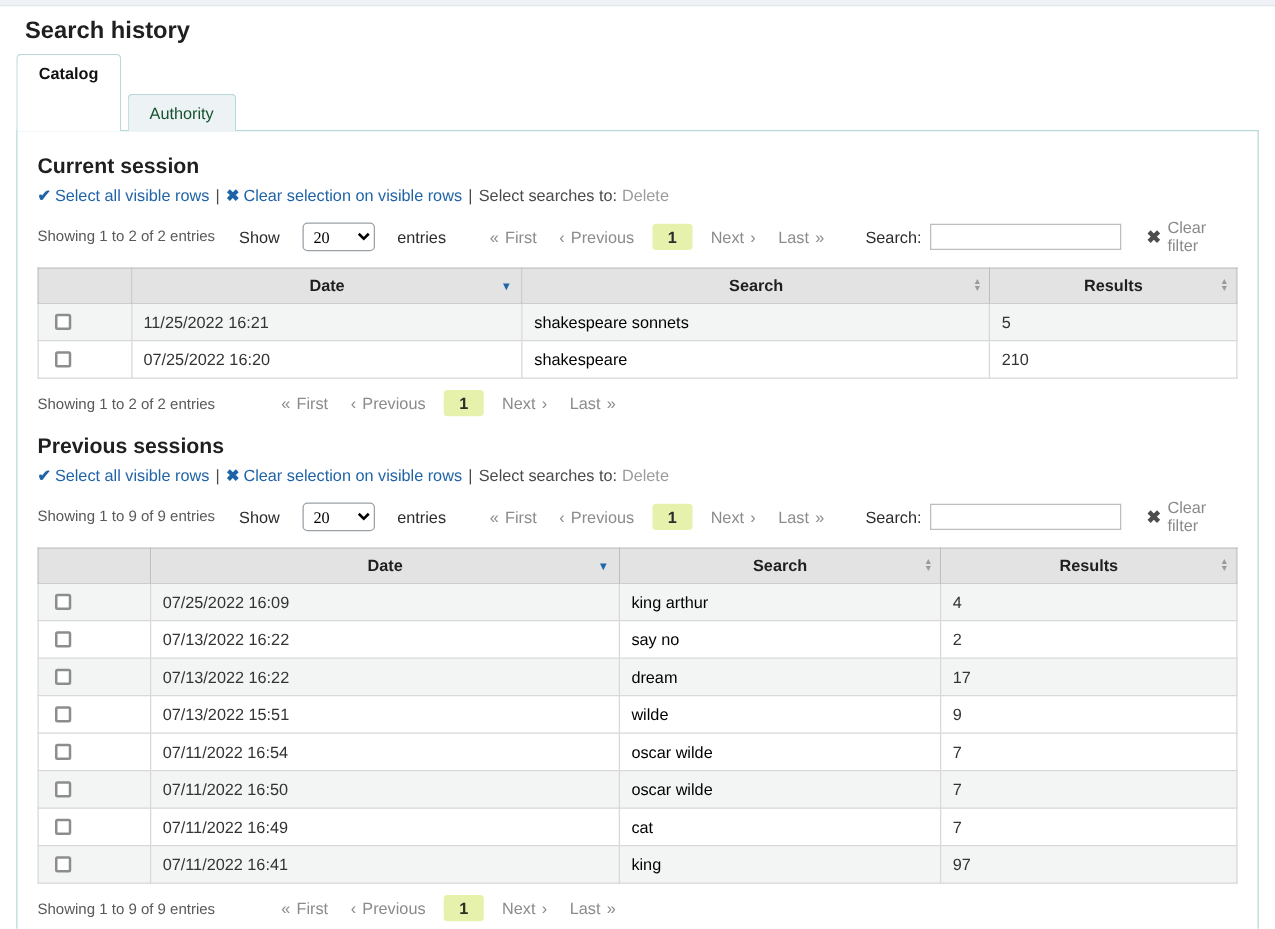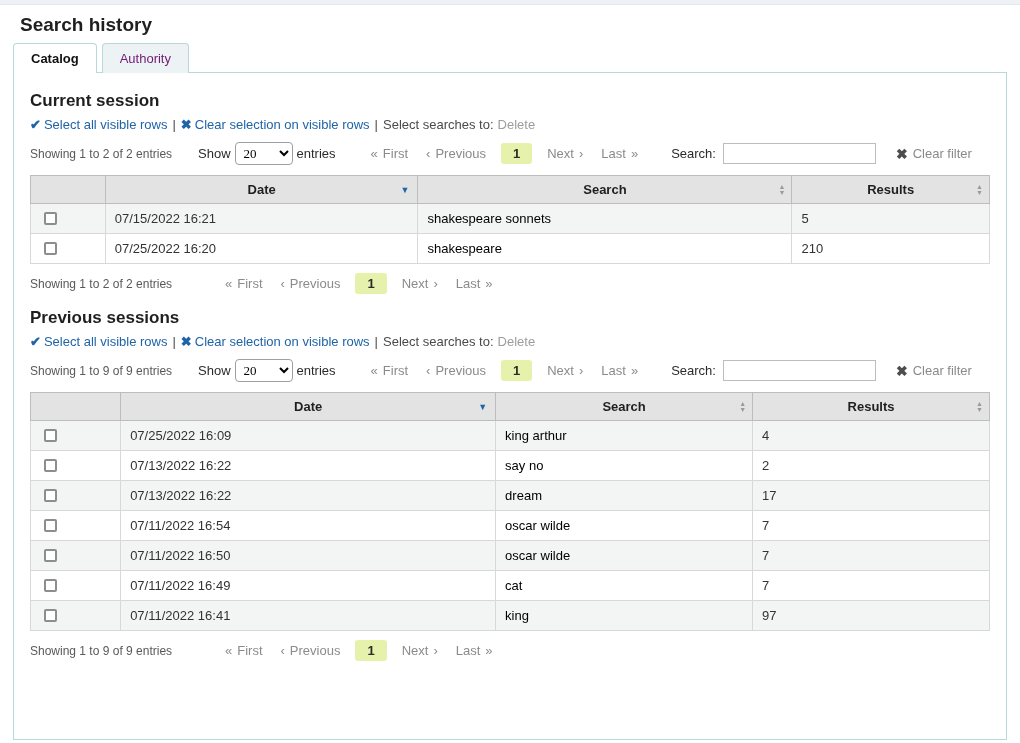--- a/index.html
+++ b/index.html
@@ -9,31 +9,31 @@
     color: #222; background: #fff;
   }
   .top-strip { height: 5px; background: #eef1f5; border-bottom: 1px solid #e3e8ed; }
   h1 { font-size: 19px; margin: 9px 0 7px 20px; color: #1f1f1f; }
   .tabs { margin: 0 0 -1px 13px; display: flex; position: relative; z-index: 2; }
   .tab {
     padding: 7px 17px; border: 1px solid #b9d8d9; border-bottom: none;
     border-radius: 4px 4px 0 0; margin-right: 5px; cursor: pointer;
   }
   .tab.active { background: #fff; font-weight: bold; color: #111; }
-  .tab.inactive { background: #edf2f5; color: #701a75; }
+  .tab.inactive { background: #edf2f5; color: #14532d; margin-top: 32px; }
   .panel { margin: 0 13px; border: 1px solid #b9d8d9; padding: 10px 16px 4px; height: 668px; }
   h2 { font-size: 17px; margin: 8px 0 6px; color: #1f1f1f; }
   .sel-row { margin: 2px 0 10px; color: #4a4a4a; }
   .sel-row a { color: #2064a8; text-decoration: none; cursor: pointer; }
   .sel-row .ic { color: #2064a8; font-weight: bold; margin-right: 3px; }
   .sel-row .sep { margin: 0 5px; color: #4a4a4a; }
   .sel-row a.disabled { color: #9c9c9c; margin-left: 4px; cursor: default; }
   .ctrl-row { display: flex; align-items: center; margin: 4px 0 10px; }
   .showing { color: #595959; font-size: 12px; width: 160px; }
-  .show-group { margin-left: 8px; display: flex; align-items: center; gap: 4px; color: #2b2b2b; }
+  .show-group { margin-left: 8px; display: flex; align-items: center; gap: 18px; color: #2b2b2b; }
   select {
     border: 1px solid #9aa0a6; border-radius: 4px; padding: 2px 4px;
     background: #fff; font-size: 13px; width: 58px; font-family: Liberation Serif, serif;
   }
   .pagination { display: flex; align-items: center; margin-left: 26px; }
   .pg { color: #8b8b8b; padding: 3px 9px; display: flex; gap: 5px; cursor: default; white-space: nowrap; }
   .pg.cur { background: #e6f2ab; border-radius: 3px; color: #2b2b2b; font-weight: bold; padding: 3px 12px; margin: 0 6px; cursor: pointer; }
   .search-group { margin-left: 24px; display: flex; align-items: center; gap: 7px; color: #2b2b2b; }
   .search-group input { width: 153px; height: 21px; border: 1px solid #bdbdbd; padding: 2px 4px; font-size: 12px; }
   .clear-filter { margin-left: 20px; color: #8a8a8a; display: flex; align-items: center; gap: 5px; cursor: pointer; }
@@ -132,21 +132,21 @@
                 <span>▼</span>
               </span></th>
         </tr>
       </thead>
       <tbody>
 
           <tr class="odd">
             <td class="c-check">
               <input type="checkbox" style="">
             </td>
-            <td class="c-date">07/15/2022 16:21</td>
+            <td class="c-date">11/25/2022 16:21</td>
             <td class="c-search"><a>shakespeare sonnets</a></td>
             <td class="c-results">5</td>
           </tr>
 
           <tr class="even">
             <td class="c-check">
               <input type="checkbox" style="">
             </td>
             <td class="c-date">07/25/2022 16:20</td>
             <td class="c-search"><a>shakespeare</a></td>
@@ -259,20 +259,28 @@
 
           <tr class="odd">
             <td class="c-check">
               <input type="checkbox" style="">
             </td>
             <td class="c-date">07/13/2022 16:22</td>
             <td class="c-search"><a>dream</a></td>
             <td class="c-results">17</td>
           </tr>
 
+          <tr class="even">
+            <td class="c-check">
+              <input type="checkbox" style="">
+            </td>
+            <td class="c-date">07/13/2022 15:51</td>
+            <td class="c-search"><a>wilde</a></td>
+            <td class="c-results">9</td>
+          </tr>
 
 
           <tr class="even">
             <td class="c-check">
               <input type="checkbox" style="">
             </td>
             <td class="c-date">07/11/2022 16:54</td>
             <td class="c-search"><a>oscar wilde</a></td>
             <td class="c-results">7</td>
           </tr>

